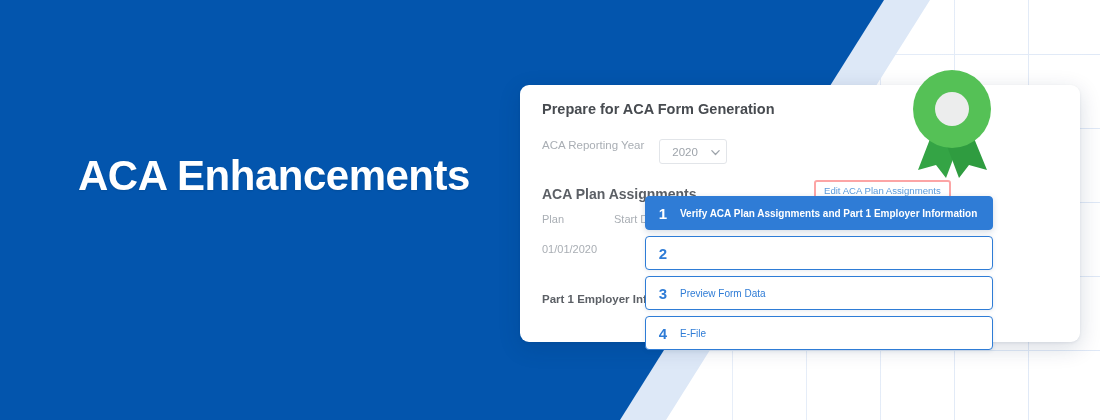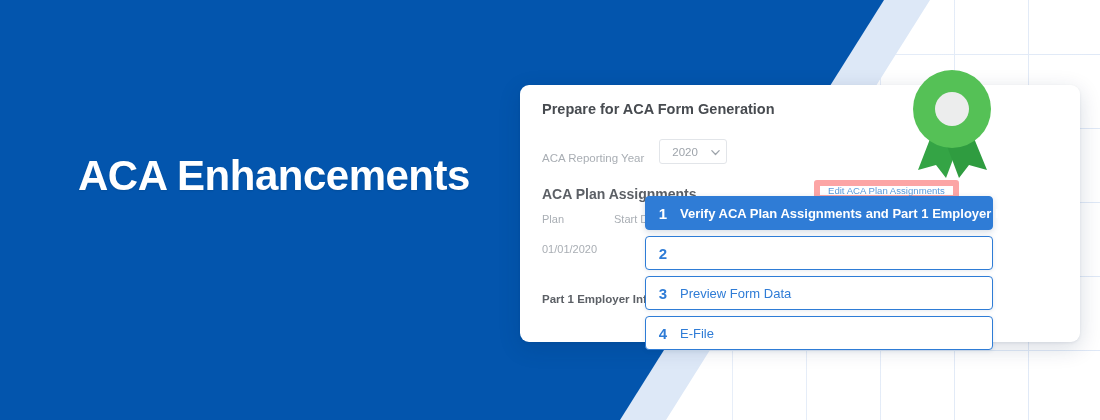--- a/index.html
+++ b/index.html
@@ -90,21 +90,21 @@
     font-size: 14.5px;
     font-weight: bold;
     color: #474b50;
     white-space: nowrap;
   }
   .field-row {
     position: absolute;
     left: 22px;
     top: 54px;
     display: flex;
-    align-items: flex-end;
+    align-items: flex-start;
   }
   .field-label {
     font-size: 11.5px;
     color: #a9aeb4;
     margin-right: 15px;
     white-space: nowrap;
   }
   .select-box {
     width: 68px;
     height: 25px;
@@ -135,21 +135,21 @@
     font-size: 14px;
     font-weight: bold;
     color: #5c6066;
     white-space: nowrap;
   }
   .edit-btn {
     position: absolute;
     left: 294px;
     top: 95px;
     height: 21px;
-    border: 6px solid #fca5a5;
+    border: 2px solid #fca5a5;
     border-radius: 3px;
     padding: 0 8px;
     display: flex;
     align-items: center;
     background: #ffffff;
     box-sizing: border-box;
   }
   .edit-btn span {
     font-size: 9.6px;
     color: #5b9bdb;
@@ -217,21 +217,21 @@
   }
   .step .num {
     width: 34px;
     text-align: center;
     font-size: 15px;
     font-weight: bold;
     color: #2f7cd6;
     flex: 0 0 34px;
   }
   .step .txt {
-    font-size: 13px;
+    font-size: 10px;
     color: #2f7cd6;
     white-space: nowrap;
   }
   .step.active {
     background: #2f7cd6;
     border-color: #2f7cd6;
     box-shadow: 0 2px 6px rgba(20,60,110,0.18);
   }
   .step.active .num { color: #ffffff; }
   .step.active .txt { color: #ffffff; font-weight: bold; }

